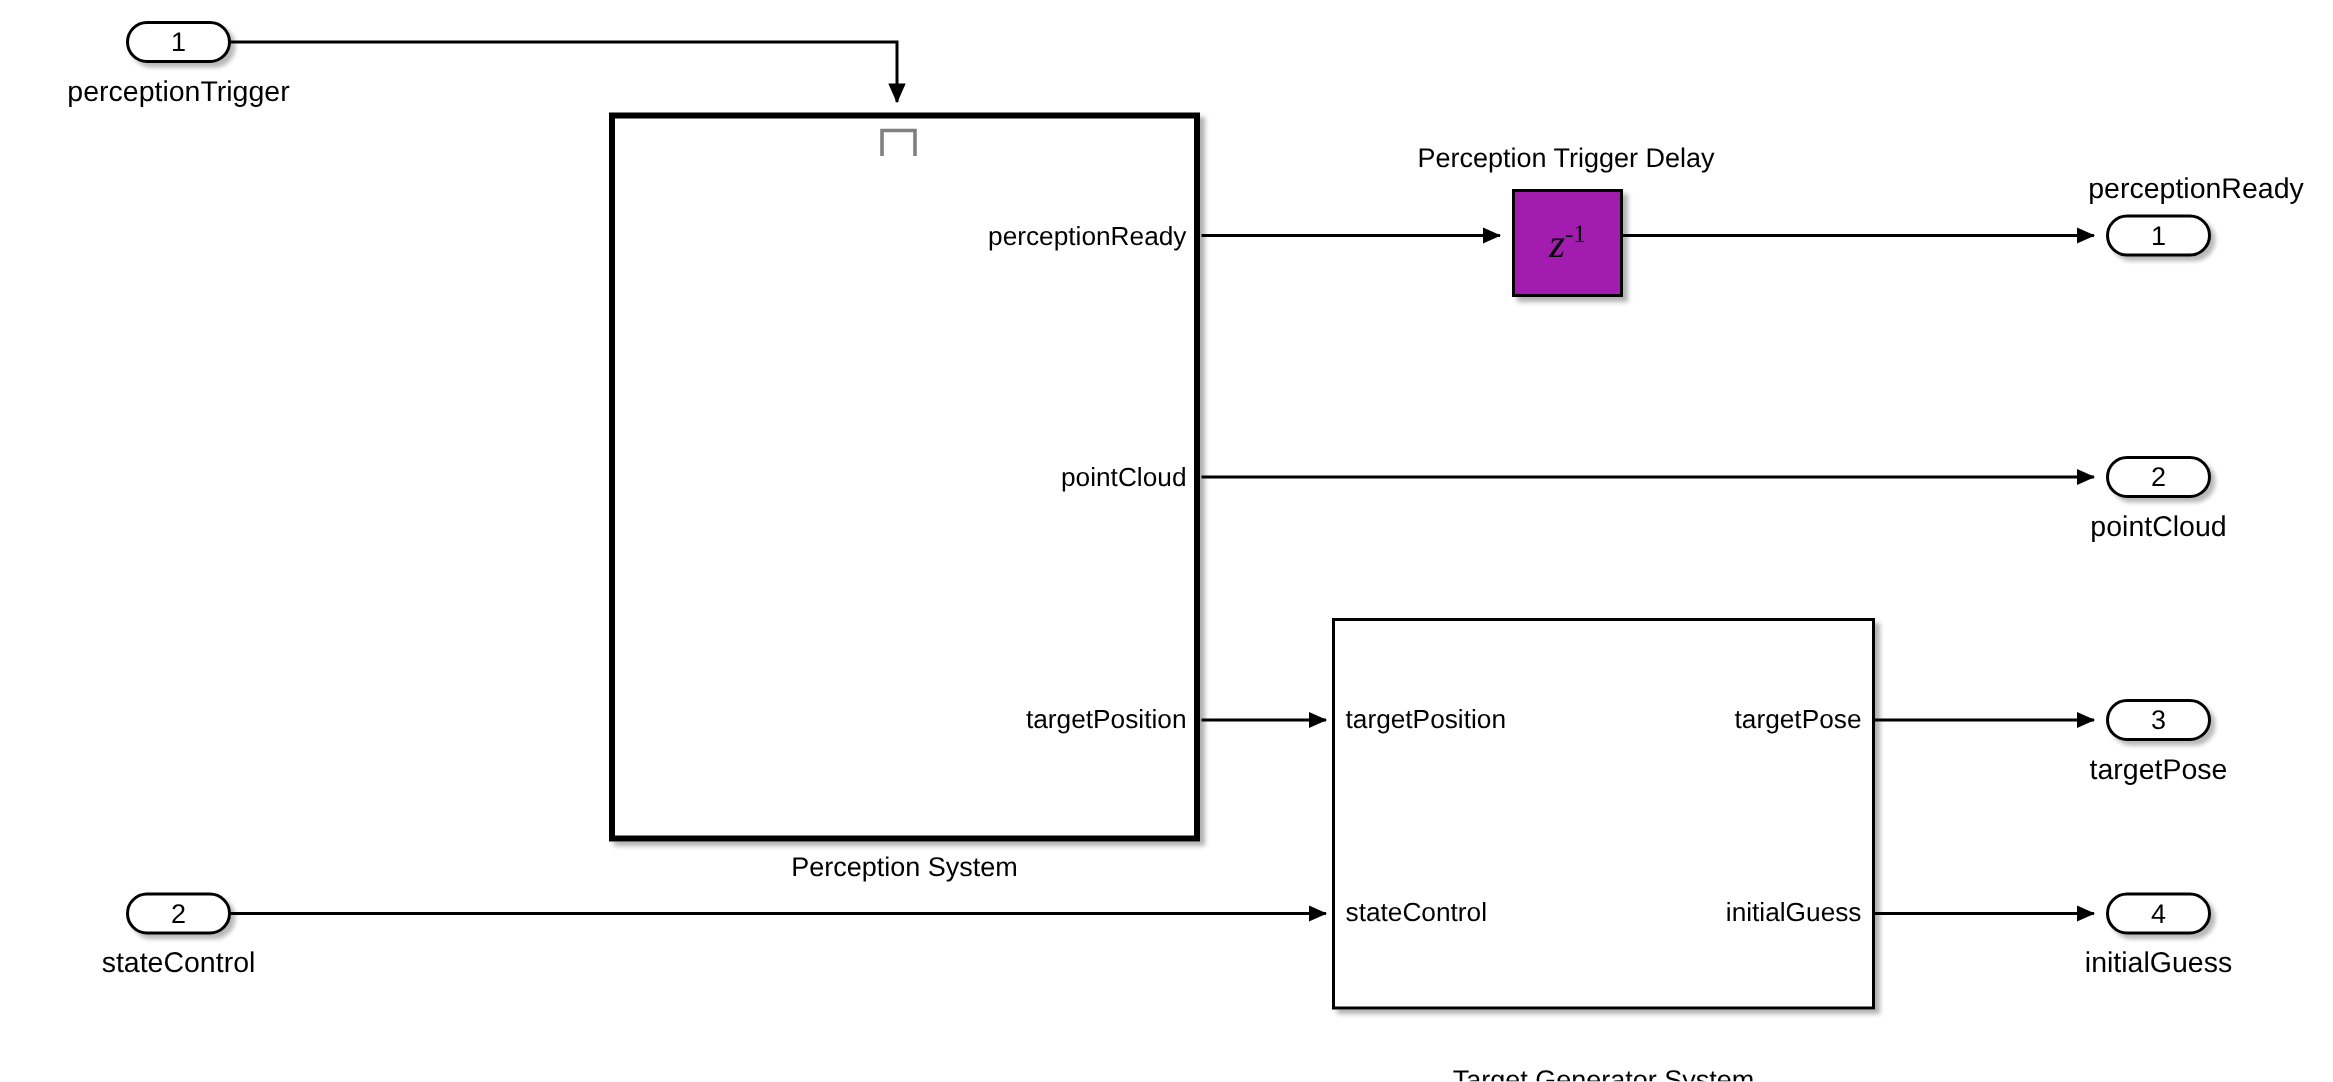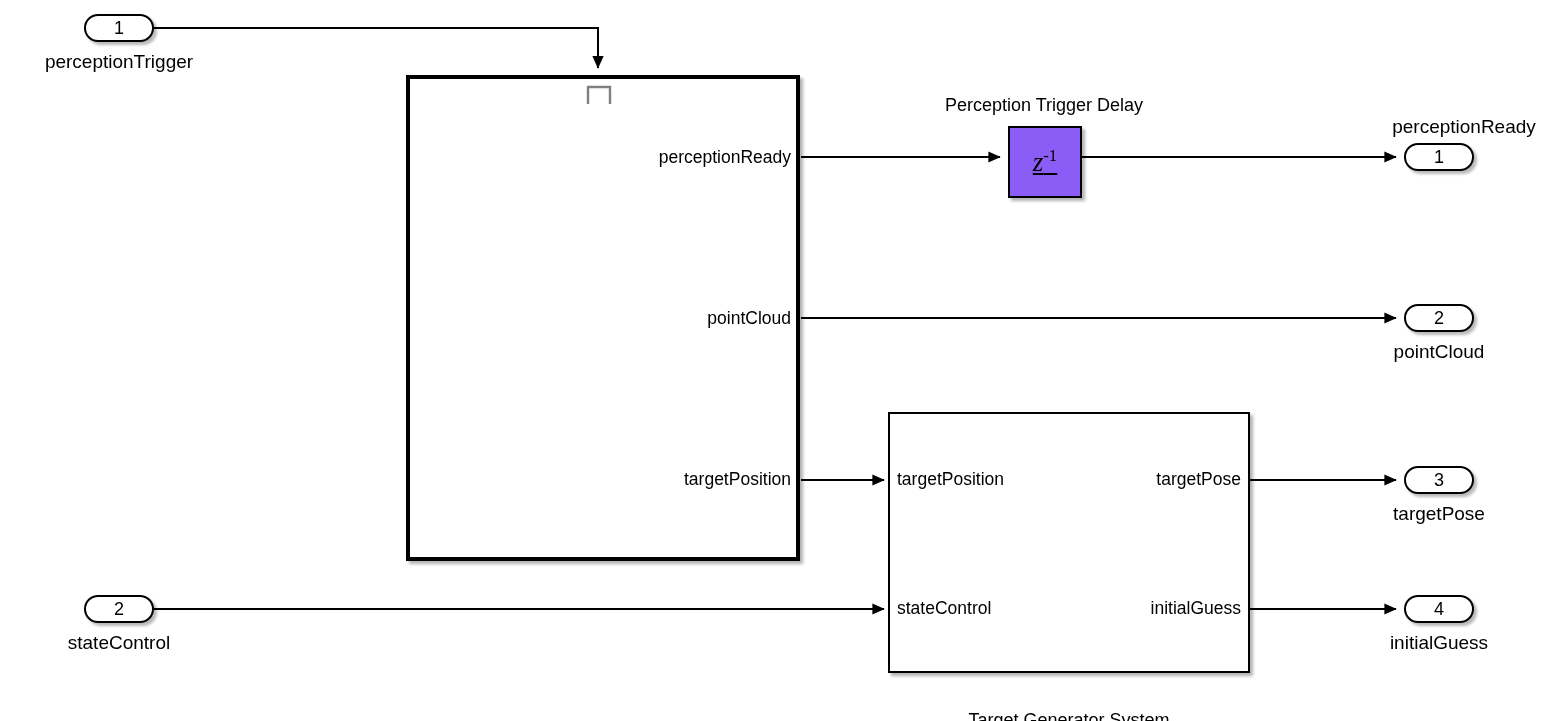--- a/index.html
+++ b/index.html
@@ -53,28 +53,27 @@
     color: #000000;
     white-space: nowrap;
     line-height: 1;
   }
   .port-label.left  { text-align: left; }
   .port-label.right { text-align: right; }
 
   
   .delay-block {
     position: absolute;
-    background: #8b5cf6;
+    background: #a21caf;
     border: 2px solid #000000;
     box-sizing: border-box;
     box-shadow: 3px 3px 3px rgba(0,0,0,0.30);
     display: flex;
     align-items: center;
     justify-content: center;
-    text-decoration: underline;
   }
   .delay-expr {
     font-family: "Liberation Serif", serif;
     font-style: italic;
     font-size: 27px;
     color: #000000;
     line-height: 1;
   }
   .delay-expr sup {
     font-size: 0.62em;
@@ -156,20 +155,21 @@
   <svg class="trigger-glyph" style="left:586px; top:84px;" width="26" height="22" viewBox="0 0 26 22">
     <path d="M 2 20 L 2 3 L 24 3 L 24 20" fill="none" stroke="#808080" stroke-width="2.4"></path>
   </svg>
 
   <div class="port-label right" style="left:536px; top:149px; width:255px;">perceptionReady</div>
 
   <div class="port-label right" style="left:536px; top:310px; width:255px;">pointCloud</div>
 
   <div class="port-label right" style="left:536px; top:471px; width:255px;">targetPosition</div>
 
+  <div class="block-caption" style="left:406px; top:569px; width:394px;">Perception System</div>
 
   <div class="block-caption" style="left:894px; top:96px; width:300px;">Perception Trigger Delay</div>
 
   <div class="delay-block" style="left:1008px; top:126px; width:74px; height:72px;">
     <span class="delay-expr"><span>z</span><sup>-1</sup></span>
   </div>
 
   <div class="block" style="left:888px; top:412px; width:362px; height:261px;"></div>
 
   <div class="port-label left" style="left:897px; top:471px; width:230px;">targetPosition</div>

